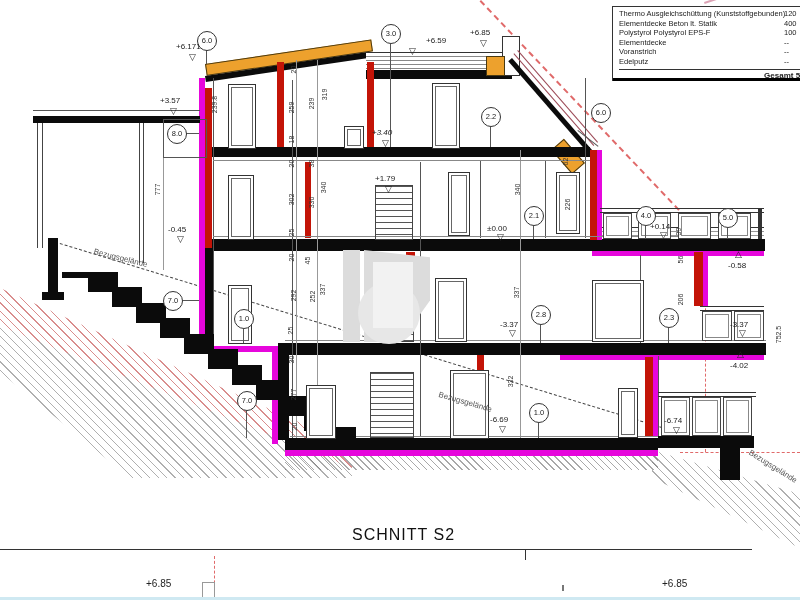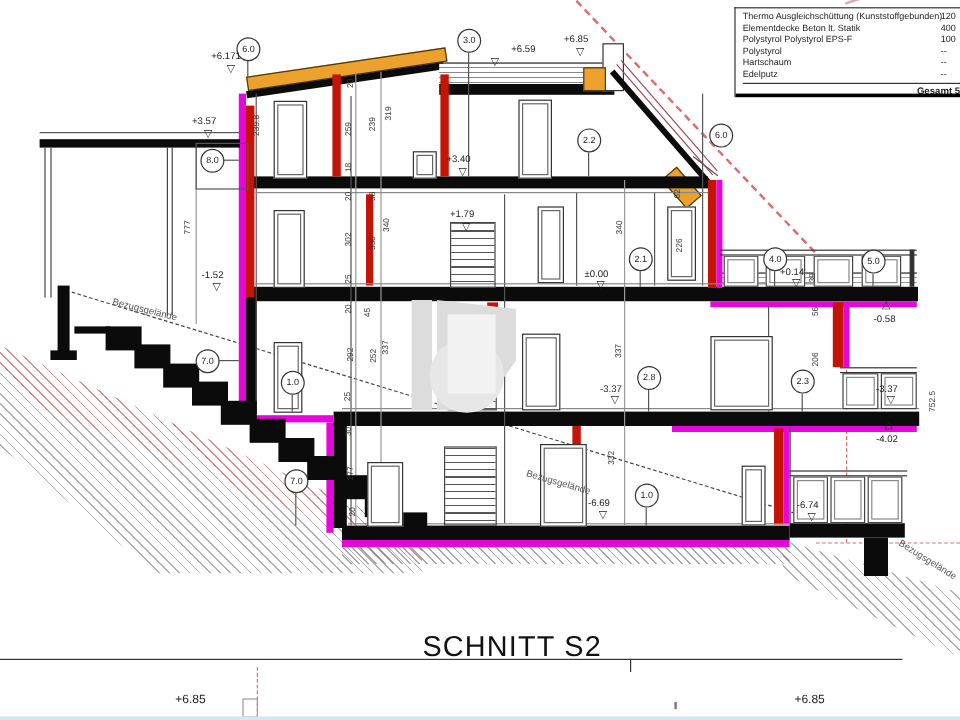--- a/index.html
+++ b/index.html
@@ -36,21 +36,21 @@
   .dashh{position:absolute;border-top:1.5px dashed #e06a6a;}
   .terrdash{position:absolute;border-top:1px dashed #444;transform-origin:left top;}
   
   .bubble{position:absolute;width:18px;height:18px;border:1px solid #333;border-radius:50%;
      background:#fff;font-size:7.5px;line-height:18px;text-align:center;z-index:30;}
   .elev{position:absolute;font-size:8px;white-space:nowrap;z-index:30;}
   .emark{position:absolute;font-size:9px;line-height:9px;z-index:30;color:#222;}
   .dim{position:absolute;font-size:7px;color:#333;white-space:nowrap;
      transform:rotate(-90deg);transform-origin:center;z-index:25;width:34px;text-align:center;margin-left:-17px;}
   .terr{position:absolute;font-size:8px;color:#555;white-space:nowrap;transform-origin:left top;z-index:26;}
-  .title{position:absolute;font-size:24px;letter-spacing:1px;color:#111;z-index:30;text-align:right;}
+  .title{position:absolute;font-size:16px;letter-spacing:1px;color:#111;z-index:30;text-align:right;}
   .foot{position:absolute;font-size:10px;color:#222;z-index:30;}
   
   .matbox{position:absolute;left:612px;top:6px;width:200px;height:74px;background:#fff;
      border-top:1px solid #333;border-left:1px solid #333;z-index:20;}
   .matrow{position:relative;height:9.6px;font-size:7.5px;line-height:9.6px;white-space:nowrap;}
   .matname{position:absolute;left:6px;}
   .matval{position:absolute;left:171px;}
   .mattotal{position:absolute;right:4px;top:64px;font-size:8px;font-weight:bold;}
   .matline{position:absolute;left:6px;right:0;top:62px;height:1px;background:#333;}
   .matbot{position:absolute;left:0;right:0;top:71px;height:3px;background:#000;}
@@ -218,25 +218,25 @@
         </div>
         <div class="matrow" style="">
           <div class="matname" style="">Elementdecke Beton lt. Statik</div>
           <div class="matval" style="">400</div>
         </div>
         <div class="matrow" style="">
           <div class="matname" style="">Polystyrol Polystyrol EPS-F</div>
           <div class="matval" style="">100</div>
         </div>
         <div class="matrow" style="">
-          <div class="matname" style="">Polystyrol</div>
+          <div class="matname" style="">Elementdecke</div>
           <div class="matval" style="">--</div>
         </div>
         <div class="matrow" style="">
-          <div class="matname" style="">Hartschaum</div>
+          <div class="matname" style="">Voranstrich</div>
           <div class="matval" style="">--</div>
         </div>
         <div class="matrow" style="">
           <div class="matname" style="">Edelputz</div>
           <div class="matval" style="">--</div>
         </div>
       </div>
     <div class="matline"></div>
     <div class="mattotal">Gesamt 560</div>
     <div class="matbot"></div>
@@ -268,31 +268,31 @@
     </div>
   <div id="elevs">
       <div class="elev" style="left: 176px; top: 42px;">+6.171</div>
       <div class="emark" style="left: 189px; top: 53px;">▽</div>
       <div class="elev" style="left: 160px; top: 96px;">+3.57</div>
       <div class="emark" style="left: 170px; top: 107px;">▽</div>
       <div class="elev" style="left: 398px; top: 36px; margin-left: 28px;">+6.59</div>
       <div class="emark" style="left: 409px; top: 47px;">▽</div>
       <div class="elev" style="left: 470px; top: 28px;">+6.85</div>
       <div class="emark" style="left: 480px; top: 39px;">▽</div>
-      <div class="elev" style="left: 372px; top: 128px;">+3.40</div>
+      <div class="elev" style="left: 372px; top: 128px; font-style: italic;">+3.40</div>
       <div class="emark" style="left: 382px; top: 139px;">▽</div>
       <div class="elev" style="left: 375px; top: 174px;">+1.79</div>
       <div class="emark" style="left: 385px; top: 185px;">▽</div>
       <div class="elev" style="left: 487px; top: 224px;">±0.00</div>
       <div class="emark" style="left: 497px; top: 233px;">▽</div>
       <div class="elev" style="left: 650px; top: 222px;">+0.14</div>
       <div class="emark" style="left: 660px; top: 231px;">▽</div>
       <div class="elev" style="left: 728px; top: 261px;">-0.58</div>
       <div class="emark" style="left: 735px; top: 250px;">△</div>
-      <div class="elev" style="left: 168px; top: 225px;">-1.52</div>
+      <div class="elev" style="left: 168px; top: 225px;">-0.45</div>
       <div class="emark" style="left: 177px; top: 235px;">▽</div>
       <div class="elev" style="left: 500px; top: 320px;">-3.37</div>
       <div class="emark" style="left: 509px; top: 329px;">▽</div>
       <div class="elev" style="left: 730px; top: 320px;">-3.37</div>
       <div class="emark" style="left: 739px; top: 329px;">▽</div>
       <div class="elev" style="left: 730px; top: 361px;">-4.02</div>
       <div class="emark" style="left: 737px; top: 350px;">△</div>
       <div class="elev" style="left: 490px; top: 415px;">-6.69</div>
       <div class="emark" style="left: 499px; top: 425px;">▽</div>
       <div class="elev" style="left: 664px; top: 416px;">-6.74</div>

